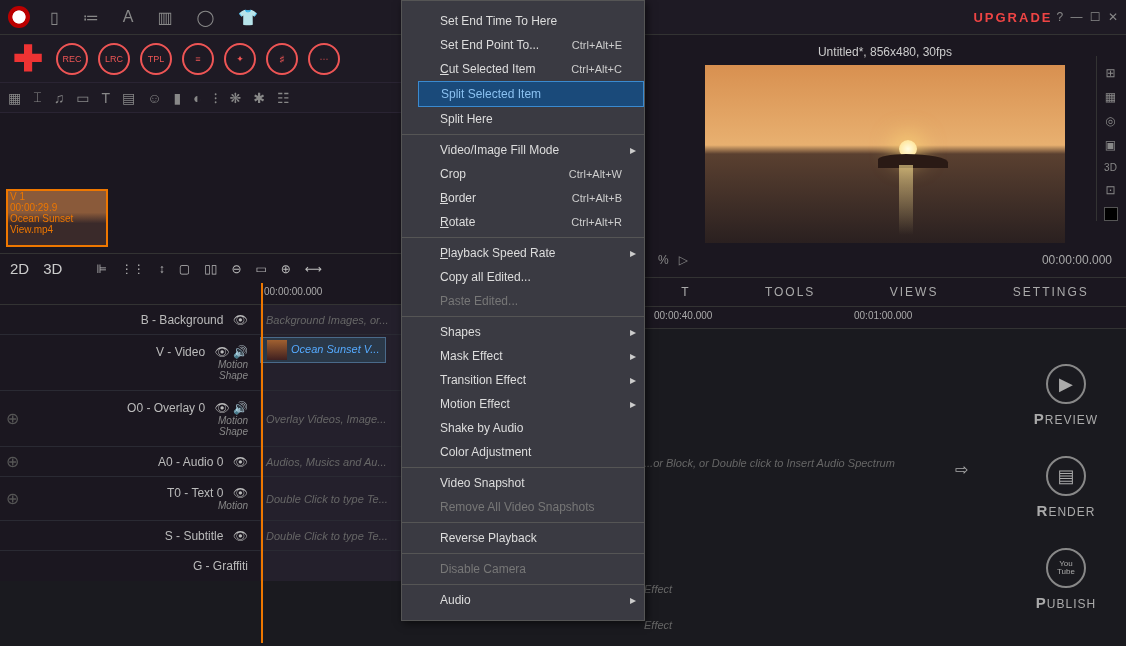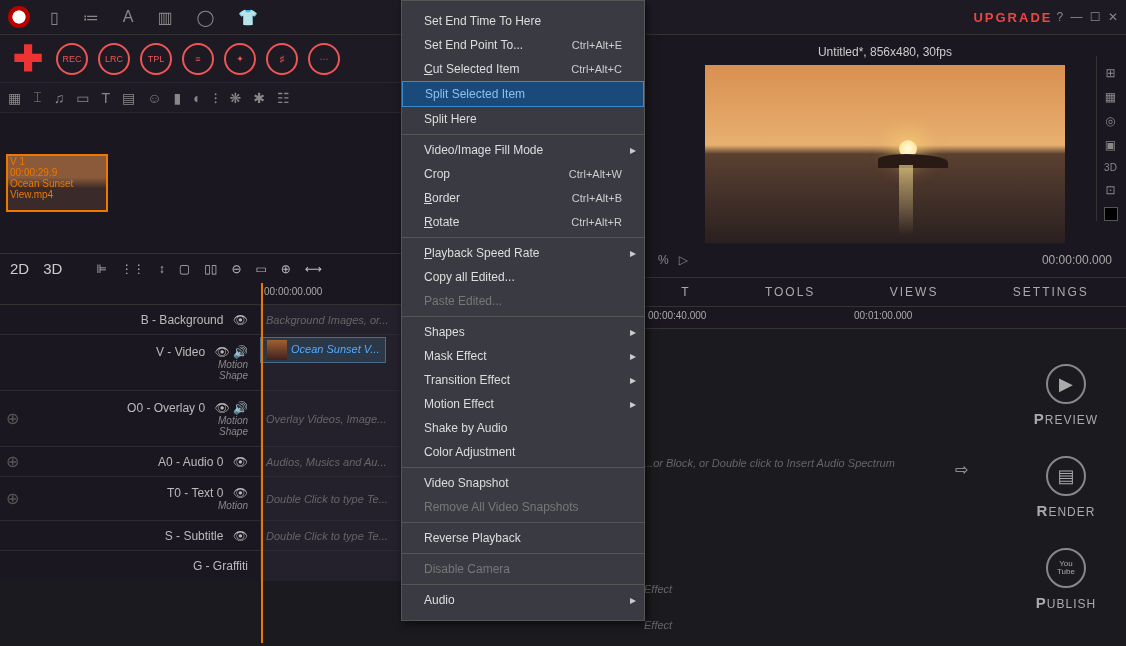--- a/index.html
+++ b/index.html
@@ -12,21 +12,21 @@
 .upgrade { color:#e44; letter-spacing:2px; font-weight:bold; font-size:13px; }
 .win-controls span { margin-left:4px; color:#888; cursor:pointer; }
 .main { display:flex; height:calc(100% - 35px); }
 .left { width:644px; display:flex; flex-direction:column; }
 .right { flex:1; display:flex; flex-direction:column; }
 .tool-row1 { height:48px; background:#1e1a24; display:flex; align-items:center; padding:0 8px; border-bottom:1px solid #2a2433; }
 .big-plus { width:40px; height:40px; color:#e33; font-size:36px; font-weight:bold; display:flex; align-items:center; justify-content:center; margin-right:8px; }
 .circle-btn { width:32px; height:32px; border:2px solid #e55; border-radius:50%; display:flex; align-items:center; justify-content:center; color:#e55; font-size:9px; margin-right:10px; cursor:pointer; }
 .tool-row2 { height:30px; background:#1e1a24; display:flex; align-items:center; padding:0 8px; gap:12px; border-bottom:1px solid #2a2433; color:#888; }
 .tool-row2 span { cursor:pointer; font-size:14px; }
-.media-bin { height:140px; background:#1b1720; padding:6px; display:flex; align-items:center; }
+.media-bin { height:140px; background:#1b1720; padding:6px; display:flex; align-items:flex-end; }
 .thumb { width:102px; height:58px; background:linear-gradient(#8a5a3a 40%,#3a2a2a 60%); border:2px solid #e70; position:relative; }
 .thumb-text { position:absolute; top:0; left:2px; font-size:10px; }
 .thumb-text .v1 { color:#e70; }
 .thumb-text .dur { color:#e70; }
 .thumb-text .name { color:#e70; }
 .timeline-hdr { height:30px; background:#1b1720; display:flex; align-items:center; padding:0 10px; gap:14px; border-top:1px solid #333; }
 .tab-2d,.tab-3d { font-size:15px; color:#ccc; cursor:pointer; }
 .playhead { position:absolute; left:261px; top:0; width:2px; height:360px; background:#e70; z-index:5; }
 .tracks { background:#1b1720; position:relative; }
 .track { height:30px; display:flex; align-items:center; border-bottom:1px solid #2a2a33; }
@@ -54,21 +54,21 @@
 .action-btn { display:flex; flex-direction:column; align-items:center; gap:6px; color:#aaa; cursor:pointer;}
 .action-btn .circle { width:40px; height:40px; border:2px solid #888; border-radius:50%; display:flex; align-items:center; justify-content:center; font-size:18px;}
 .action-btn .lbl { font-size:12px; letter-spacing:1px;}
 .action-btn .lbl b { font-size:15px; }
 .right-inner{flex:1;position:relative;}
 .arrow-out{position:absolute;left:955px;top:460px;color:#aaa;font-size:16px;}
 .timeline-top-ruler{position:relative;height:22px;background:#1b1720;border-bottom:1px solid #333;}
 .tlabel{position:absolute;top:3px;color:#aaa;font-size:10px;}
 
 .ctx { position:absolute; left:401px; top:0; width:244px; background:#3a3a42; border:1px solid #555; box-shadow:2px 2px 8px rgba(0,0,0,0.6); z-index:100; padding:8px 0; font-size:12px;}
-.ctx-item { padding:5px 22px; color:#ddd; cursor:pointer; display:flex; justify-content:space-between; align-items:center; position:relative;}
+.ctx-item { padding:5px 22px; color:#ddd; cursor:pointer; display:flex; justify-content:space-between; align-items:center; position:relative;margin-left:16px;}
 .ctx-item.hl { background:#1a4a7a; border:1px solid #3a8ad0; color:#8ac0f0;text-align:right;}
 .ctx-item.disabled { color:#777; }
 .ctx-sep { height:1px; background:#555; margin:3px 0;}
 .ctx-arrow::after { content:"▸"; position:absolute; right:8px; color:#ccc;}
 .shortcut { color:#ccc; font-size:11px;}
 .underline { text-decoration:underline; }
 .add-btn{position:absolute;left:6px;color:#555;font-size:16px;}
 </style>
 </head>
 <body>
@@ -226,21 +226,21 @@
        <span class="time-r">00:00:00.000</span>
      </div>
    </div>
    <div class="tab-row">
      <span>T</span>
      <span>TOOLS</span>
      <span>VIEWS</span>
      <span>SETTINGS</span>
    </div>
    <div class="timeline-top-ruler">
-     <span class="tlabel" style="left:4px">00:00:40.000</span>
+     <span class="tlabel" style="left:10px">00:00:40.000</span>
      <span class="tlabel" style="left:210px">00:01:00.000</span>
    </div>
    <div class="right-actions">
      <div class="right-inner">
        <div style="position:absolute;left:0;top:128px;color:#666;font-style:italic;font-size:11px">...or Block, or Double click to Insert Audio Spectrum</div>
        <div style="position:absolute;left:0;top:254px;color:#666;font-style:italic;font-size:11px">Effect</div>
        <div style="position:absolute;left:0;top:290px;color:#666;font-style:italic;font-size:11px">Effect</div>
      </div>
      <div class="action-col">
        <div class="action-btn">

